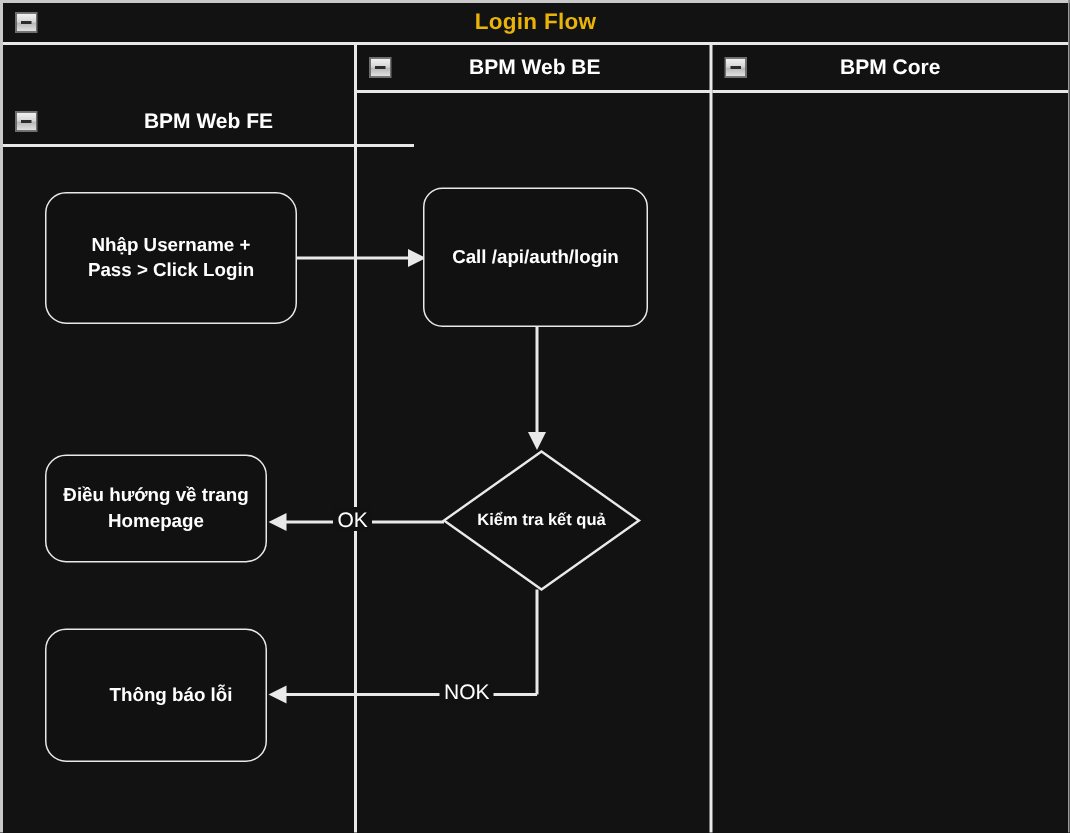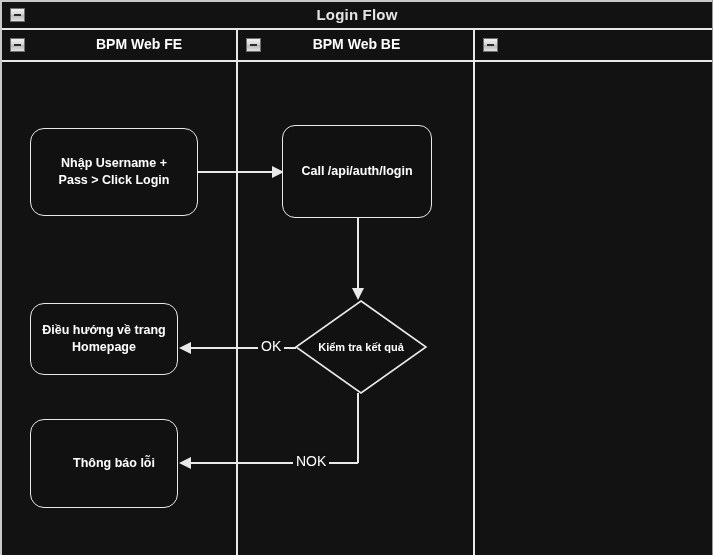--- a/index.html
+++ b/index.html
@@ -49,21 +49,21 @@
     left: 2px; top: 2px;
     width: 710px; height: 28px;
     background: #121212;
     border-bottom: 2px solid #e8e8e8;
     box-sizing: border-box;
   }
   .pool-title .title-text {
     position: absolute;
     left: 0; right: 0; top: 4px;
     text-align: center;
-    color: #e5e5e5;
+    color: #eab308;
     font-size: 15px;
     font-weight: bold;
     letter-spacing: 0.2px;
   }
 
   
   .collapse-icon {
     position: absolute;
     width: 15px; height: 14px;
     background: linear-gradient(to bottom, #f2f2f2 0%, #d6d6d6 45%, #b9b9b9 55%, #e2e2e2 100%);
@@ -186,46 +186,47 @@
 
   <div class="frame-edge-top"></div>
   <div class="frame-edge-left"></div>
   <div class="frame-edge-right"></div>
 
   <div class="pool-title">
     <div class="collapse-icon" style="left:8px; top:6px;"></div>
     <div class="title-text">Login Flow</div>
   </div>
 
-  <div class="lane-header" style="left:2px; width:274px;">
+  <div class="lane-header" style="left:2px; width:274px;margin-top:36px;">
     <div class="collapse-icon" style="left:8px; top:8px;"></div>
     <div class="lane-title">BPM Web FE</div>
   </div>
 
   <div class="lane-header" style="left:238px; width:237px;">
     <div class="collapse-icon" style="left:8px; top:8px;"></div>
     <div class="lane-title">BPM Web BE</div>
   </div>
 
   <div class="lane-header" style="left:475px; width:237px;">
     <div class="collapse-icon" style="left:8px; top:8px;"></div>
+    <div class="lane-title">BPM Core</div>
   </div>
 
   <div class="lane-sep" style="left:236px; top:30px; height:525px;"></div>
   <div class="lane-sep" style="left:473px; top:30px; height:525px;"></div>
 
   <div class="edge-h" style="left:179px; top:171px; width:94px;"></div>
   <div class="arrow-right" style="left:272px; top:166px;"></div>
 
   <div class="edge-v" style="left:357px; top:218px; height:72px;"></div>
   <div class="arrow-down" style="left:352px; top:288px;"></div>
 
   <div class="edge-h" style="left:190px; top:347px; width:106px;"></div>
   <div class="arrow-left" style="left:179px; top:342px;"></div>
-  <div class="edge-label" style="left:222px; top:338px;margin-left:36px;">OK</div>
+  <div class="edge-label" style="left:222px; top:338px;">OK</div>
 
   <div class="edge-v" style="left:357px; top:393px; height:70px;"></div>
   <div class="edge-h" style="left:190px; top:462px; width:168px;"></div>
   <div class="arrow-left" style="left:179px; top:457px;"></div>
   <div class="edge-label" style="left:293px; top:453px;">NOK</div>
 
   <div class="node" style="left:30px; top:128px; width:168px; height:88px;">Nhập Username +
 Pass &gt; Click Login</div>
 
   <div class="node" style="left:282px; top:125px; width:150px; height:93px;border-radius:13px;">Call /api/auth/login</div>

